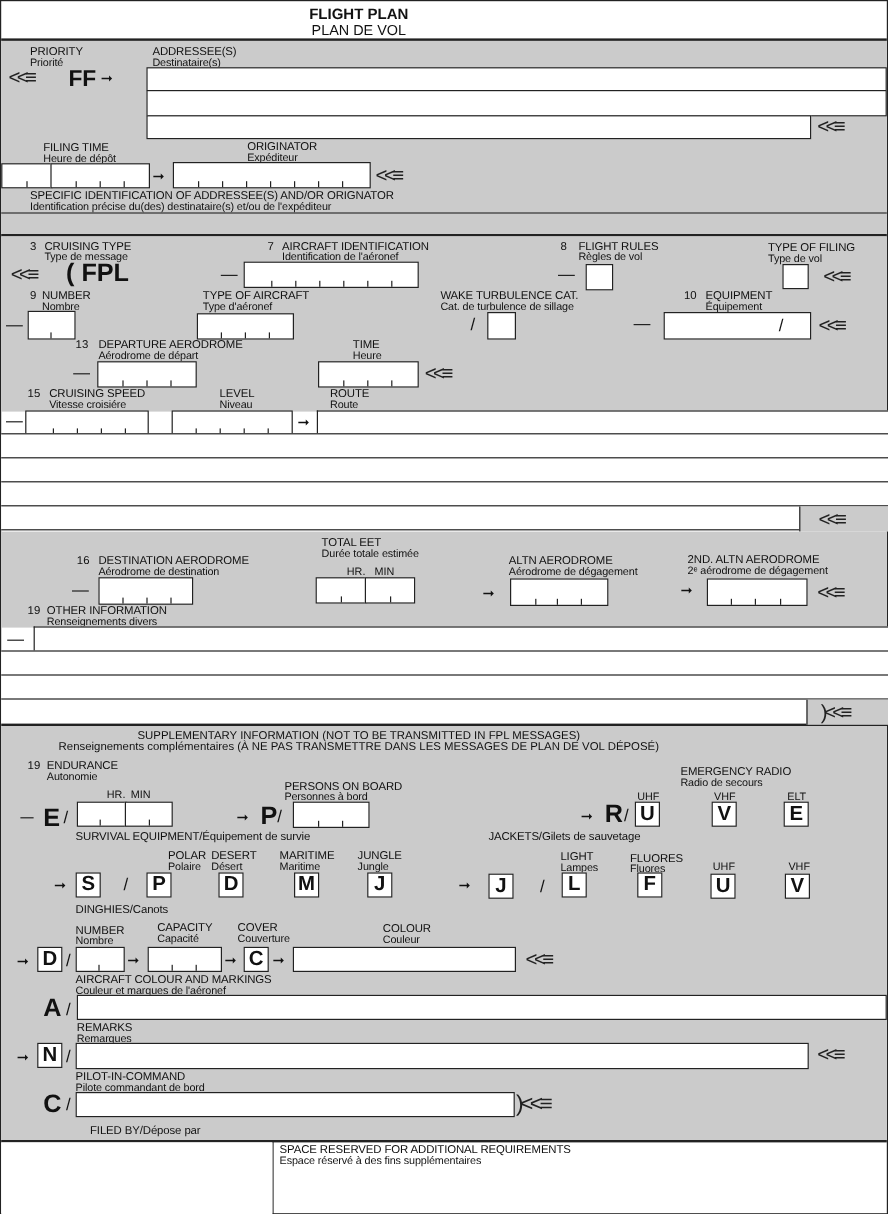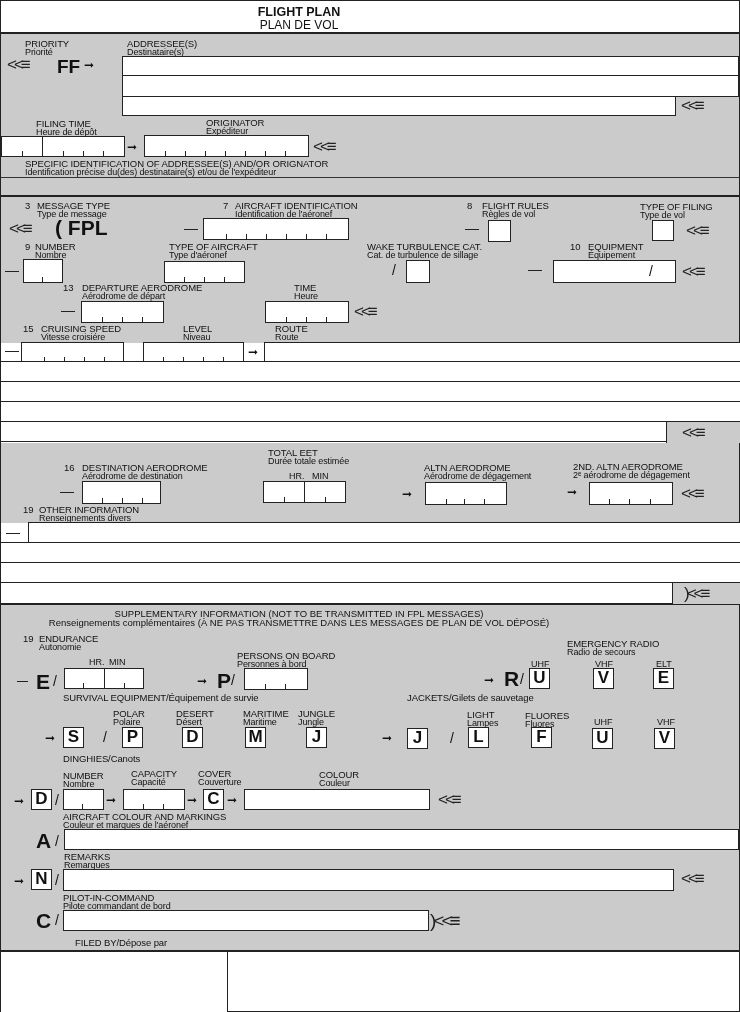--- a/index.html
+++ b/index.html
@@ -69,21 +69,21 @@
     </div>
   <div class="endmark" style="left:312px;top:137px;">&lt;&lt;≡</div>
 
   <div class="lbl" style="left:24px;top:158px;"><span>SPECIFIC IDENTIFICATION OF ADDRESSEE(S) AND/OR ORIGNATOR</span><span class="fr">Identification précise du(des) destinataire(s) et/ou de l'expéditeur</span></div>
   <div class="hthin" style="left:0;top:176px;width:738px;"></div>
   <div class="hline" style="left:0;top:194px;width:738px;"></div>
 
   <div class="gray" style="left:0;top:196px;width:738px;height:146px;"></div>
 
   <div class="num" style="left:24px;top:200px;">3</div>
-  <div class="lbl" style="left:36px;top:200px;"><span>MESSAGE TYPE</span><span class="fr">Type de message</span></div>
+  <div class="lbl" style="left:36px;top:200px;"><span>CRUISING TYPE</span><span class="fr">Type de message</span></div>
   <div class="endmark" style="left:8px;top:219px;">&lt;&lt;≡</div>
   <div class="big" style="left:54px;top:216px;">( FPL</div>
 
   <div class="num" style="left:222px;top:200px;">7</div>
   <div class="lbl" style="left:234px;top:200px;"><span>AIRCRAFT IDENTIFICATION</span><span class="fr">Identification de l'aéronef</span></div>
   <div class="dash" style="left:183px;top:228px;"></div>
   <div class="box" style="left:202px;top:217px;width:146px;height:22px;">
       <span class="tick" style="left:22px"></span>
       <span class="tick" style="left:42px"></span>
       <span class="tick" style="left:62px"></span>
@@ -255,23 +255,23 @@
   <div class="smallhdr" style="left:530px;top:659px;">UHF</div>
   <div class="letterbox" style="left:528px;top:667px;">U</div>
   <div class="smallhdr" style="left:594px;top:659px;">VHF</div>
   <div class="letterbox" style="left:592px;top:667px;">V</div>
   <div class="smallhdr" style="left:655px;top:659px;">ELT</div>
   <div class="letterbox" style="left:652px;top:667px;">E</div>
 
   <div class="lbl" style="left:62px;top:692px;font-size:9.5px;">SURVIVAL EQUIPMENT/Équipement de survie</div>
   <div class="lbl" style="left:406px;top:692px;font-size:9.5px;">JACKETS/Gilets de sauvetage</div>
 
-  <div class="lbl" style="left:100px;top:708px;padding-left:12px;"><span>POLAR</span><span class="fr">Polaire</span></div>
+  <div class="lbl" style="left:127px;top:708px;padding-left:12px;"><span>POLAR</span><span class="fr">Polaire</span></div>
   <div class="lbl" style="left:175px;top:708px;"><span>DESERT</span><span class="fr">Désert</span></div>
-  <div class="lbl" style="left:232px;top:708px;margin-left:10px;"><span>MARITIME</span><span class="fr">Maritime</span></div>
+  <div class="lbl" style="left:232px;top:708px;"><span>MARITIME</span><span class="fr">Maritime</span></div>
   <div class="lbl" style="left:297px;top:708px;"><span>JUNGLE</span><span class="fr">Jungle</span></div>
 
   <div class="arrow" style="left:44px;top:731px;">➞</div>
   <div class="letterbox" style="left:62px;top:726px;">S</div>
   <div class="slash" style="left:102px;top:729px;">/</div>
   <div class="letterbox" style="left:121px;top:726px;">P</div>
   <div class="letterbox" style="left:181px;top:726px;">D</div>
   <div class="letterbox" style="left:244px;top:726px;">M</div>
   <div class="letterbox" style="left:305px;top:726px;">J</div>
 
@@ -327,14 +327,15 @@
   <div class="big" style="left:35px;top:909px;">C</div>
   <div class="slash" style="left:54px;top:912px;">/</div>
   <div class="box" style="left:62px;top:909px;width:366px;height:21px;"></div>
   <div class="endmark" style="left:429px;top:911px;font-size:19px;">)&lt;&lt;≡</div>
 
   <div class="lbl" style="left:74px;top:937px;font-size:9.5px;">FILED BY/Dépose par</div>
 
   <div class="hline" style="left:0;top:949px;width:738px;"></div>
   <div class="vline" style="left:226px;top:950px;height:62px;"></div>
   <div class="box" style="left:0;top:951px;width:226px;height:61px;border:none;"></div>
+  <div class="lbl" style="left:232px;top:953px;"><span>SPACE RESERVED FOR ADDITIONAL REQUIREMENTS</span><span class="fr">Espace réservé à des fins supplémentaires</span></div>
 
 </div>
 
 </body></html>

